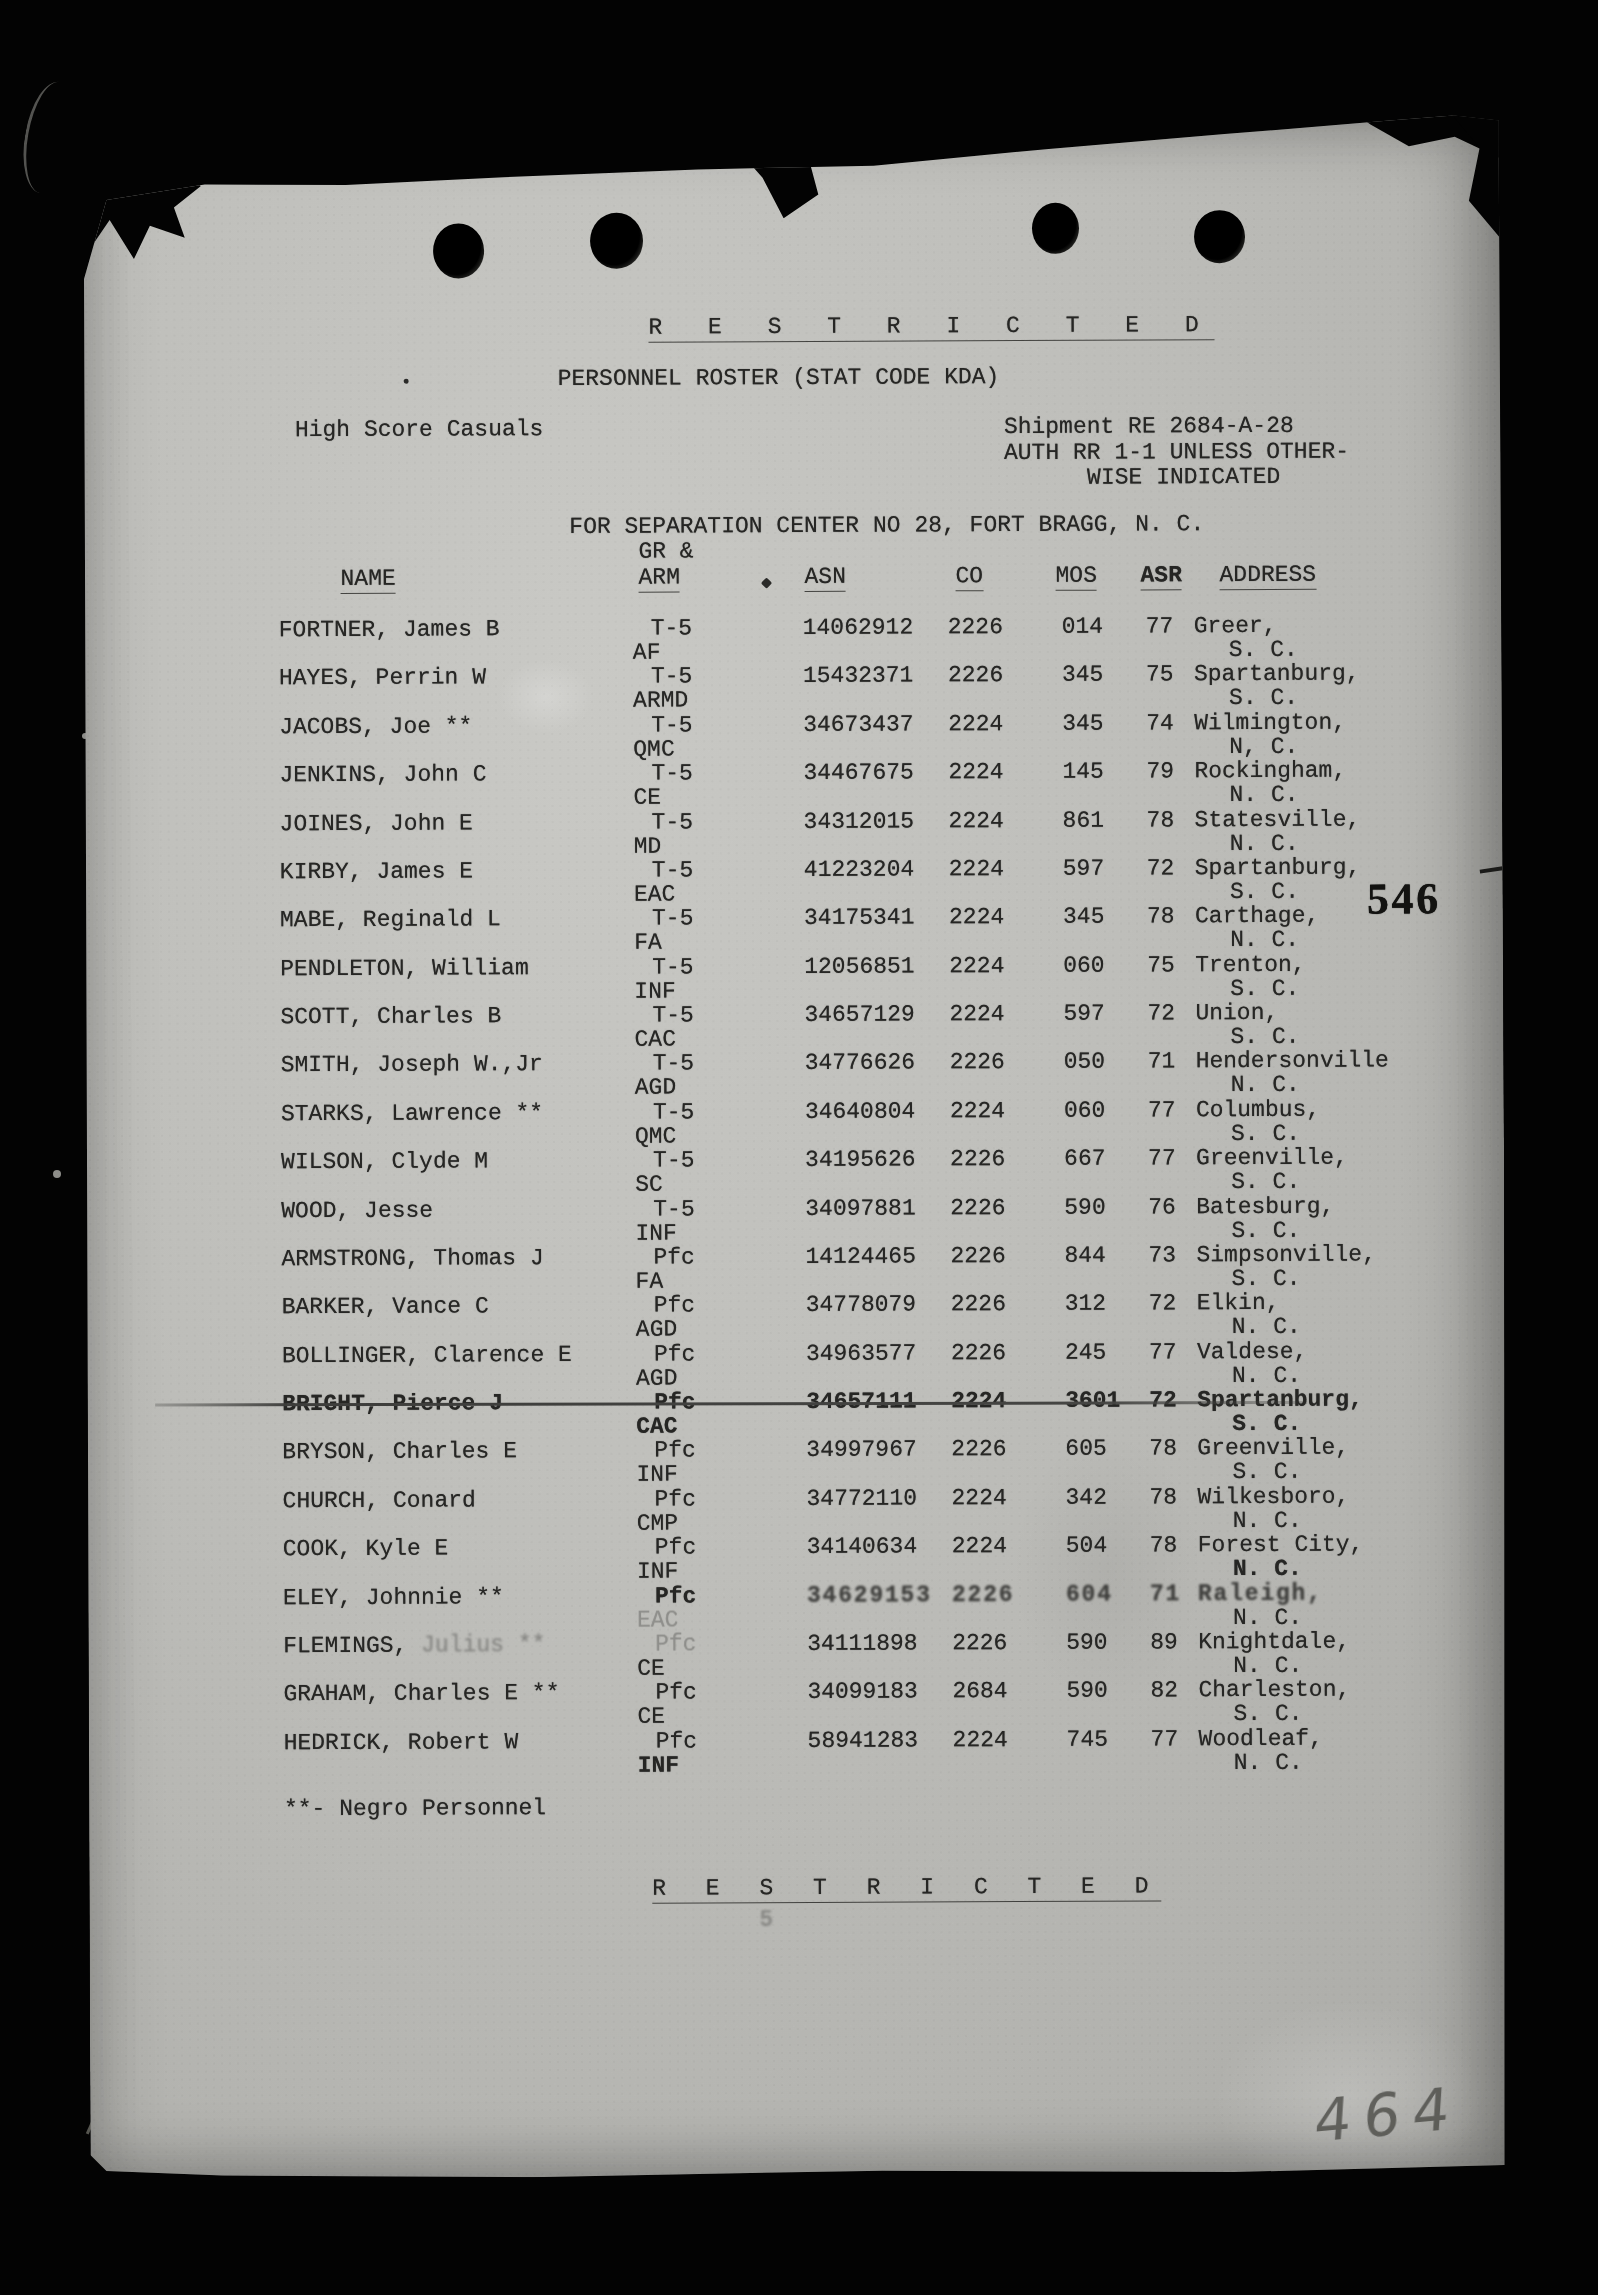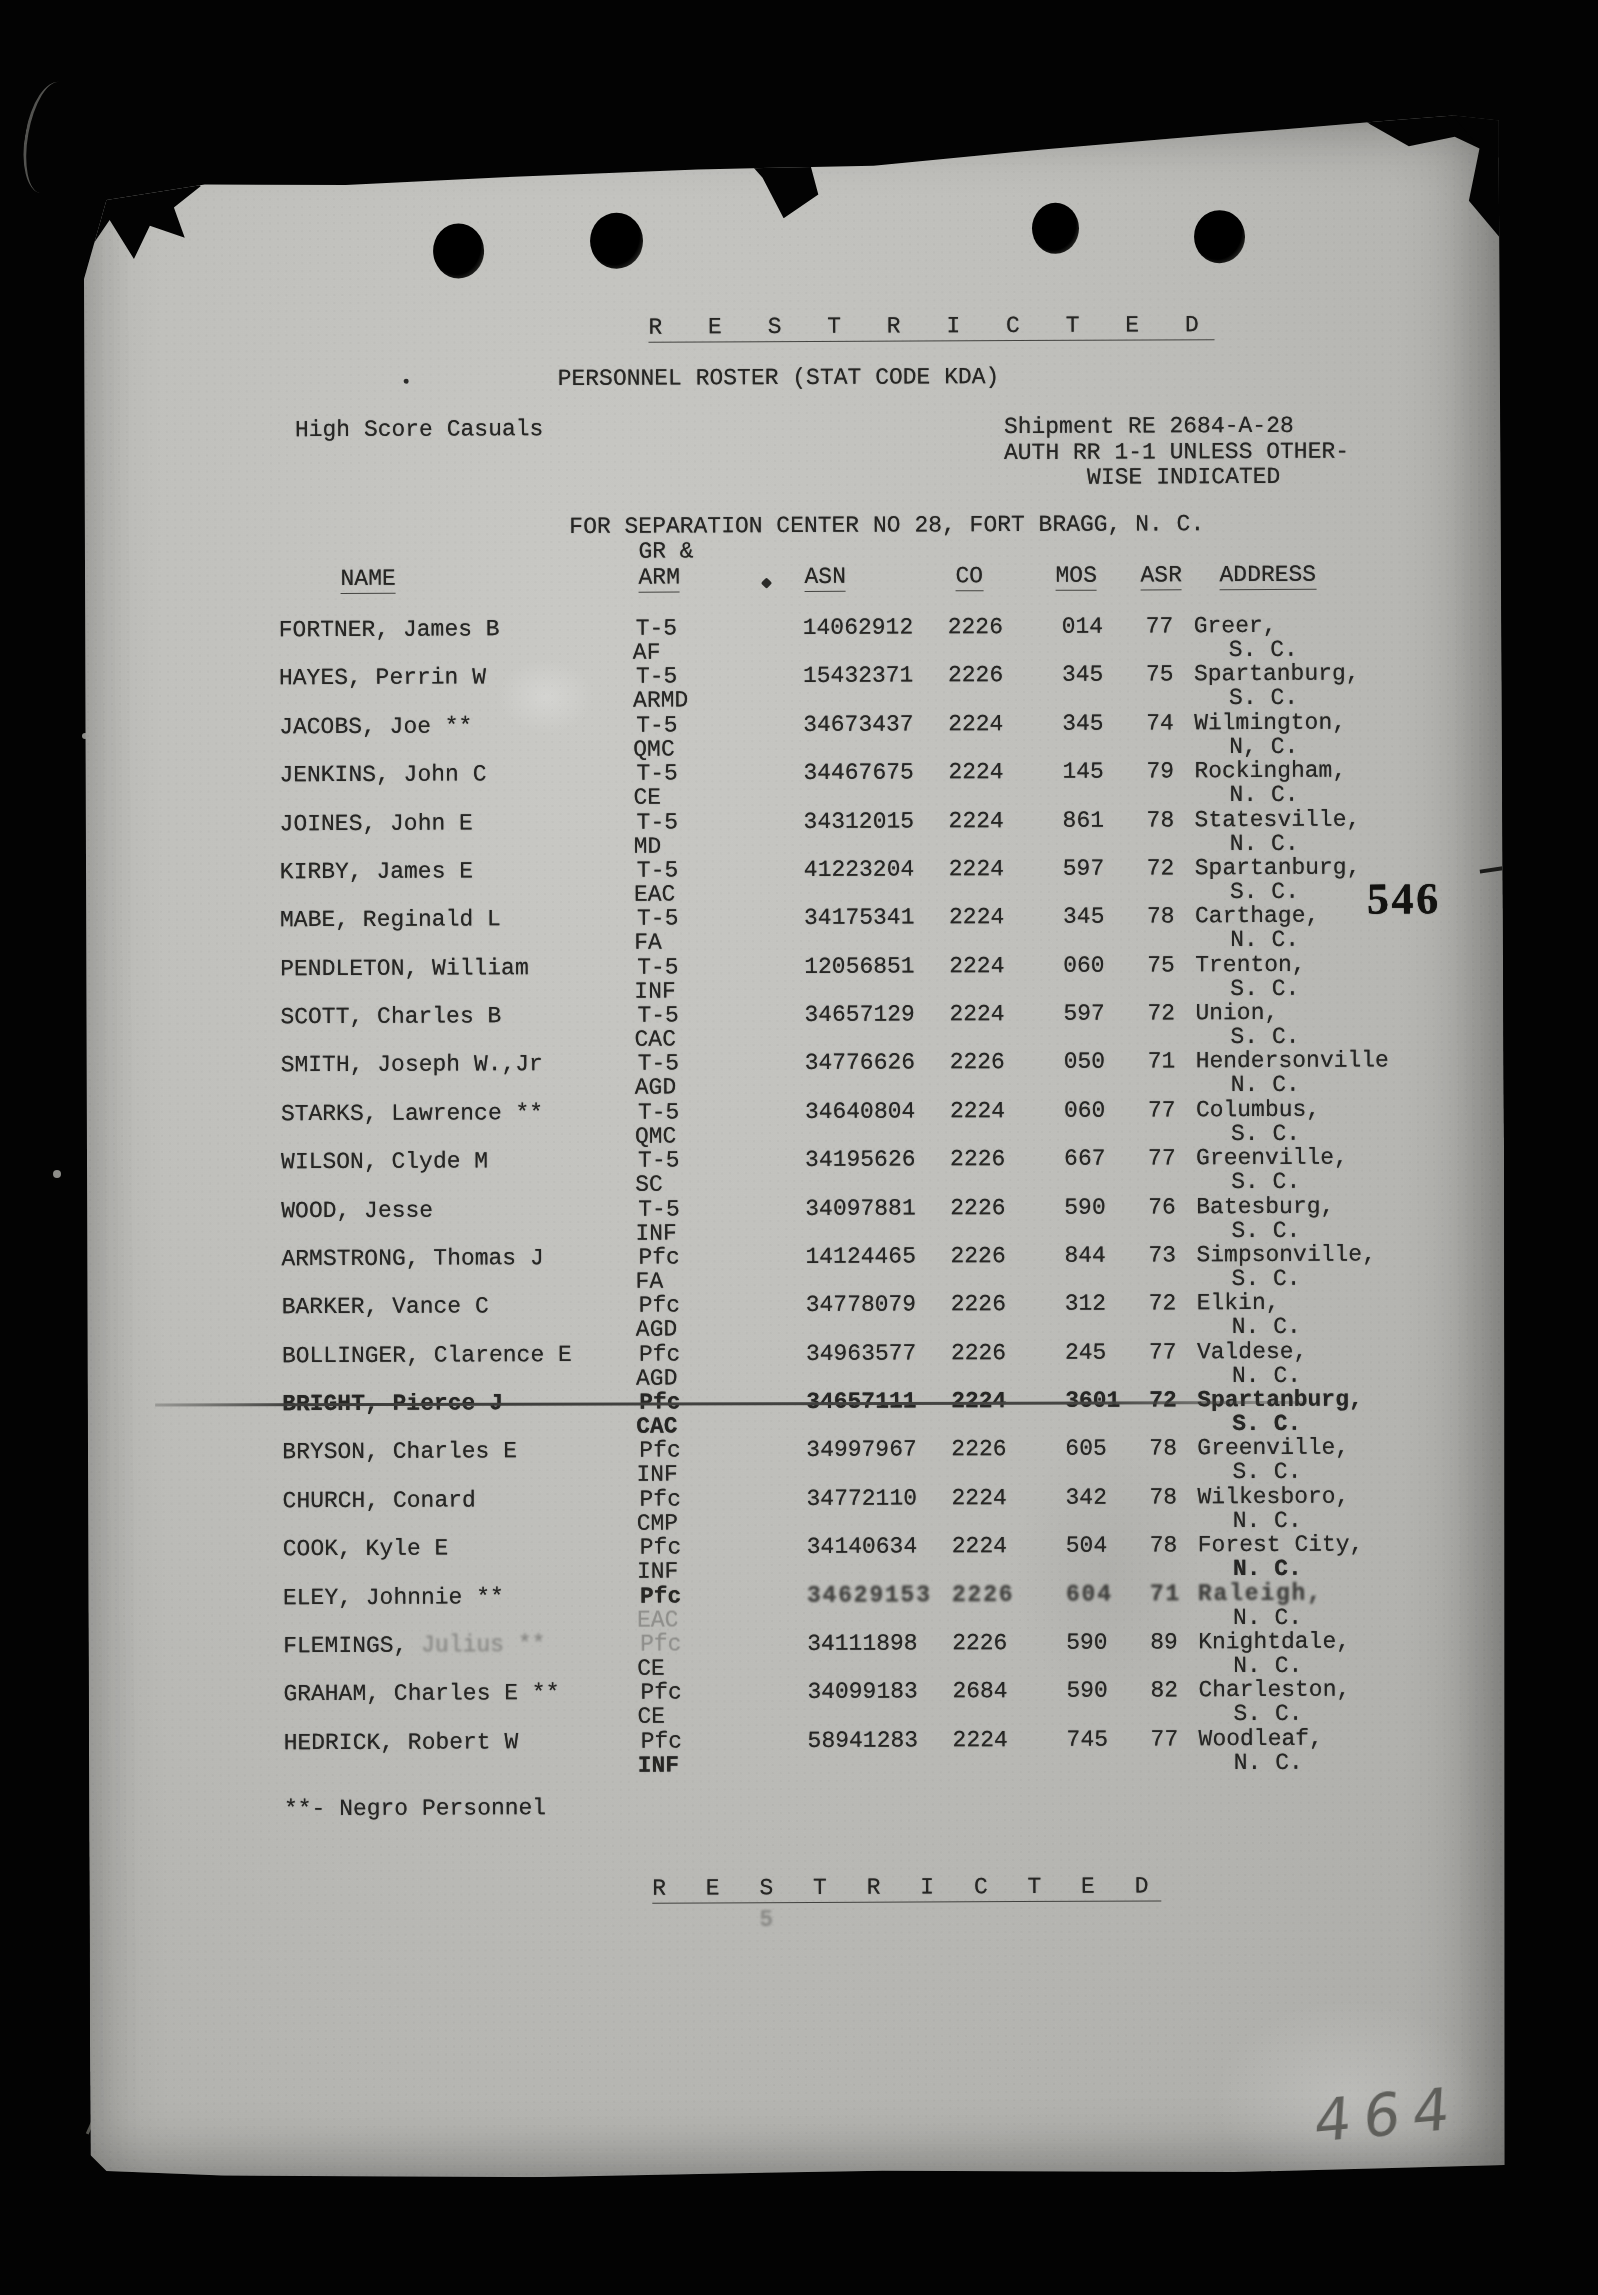--- a/index.html
+++ b/index.html
@@ -22,21 +22,21 @@
   .blotch{position:absolute;border-radius:50%;pointer-events:none;}
   
   .tw{position:absolute;font-size:23px;line-height:24px;color:#262624;white-space:pre;
       text-shadow:0 0 0.9px rgba(25,25,25,.65);}
   .uline{border-bottom:1.8px solid rgba(35,35,33,.8);padding-bottom:1.8px;}
   .spread{letter-spacing:16px;}
   .spread2{letter-spacing:13px;}
   .row{position:absolute;left:0;width:100%;height:49px;}
   .c{position:absolute;top:0;font-size:23px;line-height:24px;color:#262624;white-space:pre;
      text-shadow:0 0 0.9px rgba(25,25,25,.65);}
-  .c.name{left:195px}.c.grade{left:552px}.c.asn{left:719px}.c.co{left:864px}
+  .c.name{left:195px}.c.grade{left:567px}.c.asn{left:719px}.c.co{left:864px}
   .c.mos{left:978px}.c.asr{left:1062px}.c.city{left:1110px}
   .c.branch{left:549px;top:24px}.c.state{left:1145px;top:24px}
   .bold{font-weight:700;}
   .faded{opacity:.30;filter:blur(0.7px);}
   .faded2{opacity:.36;filter:blur(0.9px);}
   .smudged{font-weight:700;filter:blur(1.1px);opacity:.82;letter-spacing:1.8px;}
   .struck .c{font-weight:700;}
   .strikeline{position:absolute;height:2.6px;
     background:linear-gradient(90deg,rgba(45,45,43,.25),#3d3d3b 12%,#454543 82%,rgba(45,45,43,.2));
     transform:rotate(.12deg);}
@@ -92,21 +92,21 @@
     <div class="tw" style="left:921px;top:329px;">AUTH RR 1-1 UNLESS OTHER-</div>
     <div class="tw" style="left:1004px;top:354px;">WISE INDICATED</div>
     <div class="tw" style="left:486px;top:401px;">FOR SEPARATION CENTER NO 28, FORT BRAGG, N. C.</div>
 
     <div class="tw" style="left:555px;top:426px;">GR &amp;</div>
     <div class="tw uline" style="left:257px;top:452px;">NAME</div>
     <div class="tw uline" style="left:555px;top:452px;">ARM</div>
     <div class="tw uline" style="left:721px;top:452px;text-align:center;">ASN</div>
     <div class="tw uline" style="left:872px;top:452px;">CO</div>
     <div class="tw uline" style="left:972px;top:452px;">MOS</div>
-    <div class="tw uline" style="left:1057px;top:452px;">ASR</div>
+    <div class="tw uline" style="left:1057px;top:452px;font-weight:bold;">ASR</div>
     <div class="tw uline" style="left:1136px;top:452px;">ADDRESS</div>
 
     <div>
         <div class="row" style="top: 503px;">
           <span class="c name">FORTNER, James B</span>
           <span class="c grade">T-5</span>
           <span class="c asn">14062912</span>
           <span class="c co">2226</span>
           <span class="c mos">014</span>
           <span class="c asr">77</span>

